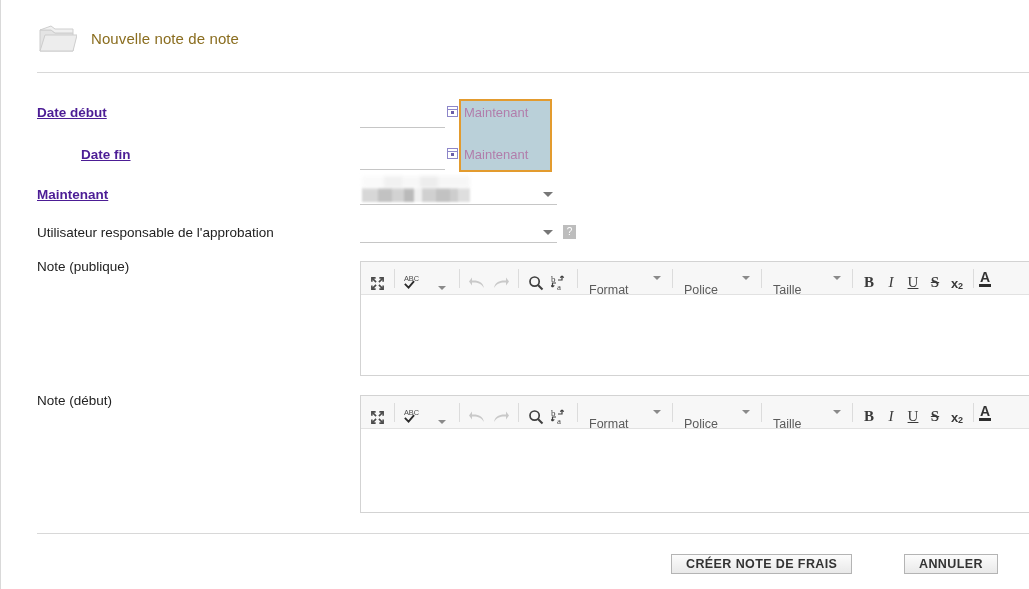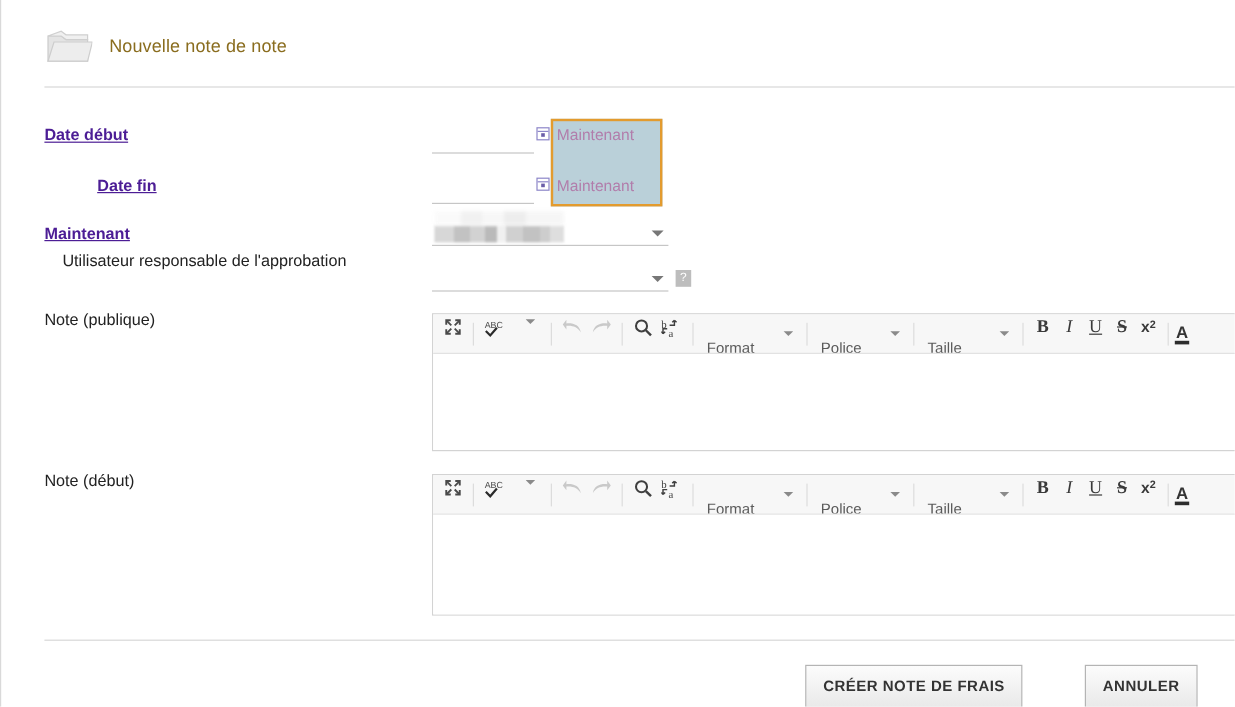--- a/index.html
+++ b/index.html
@@ -161,21 +161,21 @@
     background: #f7f7f7;
     border-bottom: 1px solid #e2e2e2;
     display: flex;
     align-items: center;
     padding: 0 4px;
     overflow: hidden;
   }
   .tb-btn {
     height: 26px;
     min-width: 24px;
-    display: flex; align-items: flex-start; justify-content: center;
+    display: flex; align-items: flex-end; justify-content: center;
     color: #4a4a4a;
     cursor: pointer;
     padding: 0 3px;
     flex: 0 0 auto;
   }
   .tb-btn.dis { color: #c9c9c9; cursor: default; }
   .tb-sep {
     width: 1px; height: 19px;
     background: #dcdcdc;
     margin: 0 5px;
@@ -226,21 +226,21 @@
 
   
   .hr-bottom {
     position: absolute;
     left: 36px; top: 533px;
     width: 993px; height: 1px;
     background: #d8d8d8;
   }
   .btn {
     position: absolute;
-    height: 36px;
+    height: 20px;
     background: linear-gradient(#fcfcfc, #e9e9e9);
     border: 1px solid #b4b4b4;
     color: #333333;
     font-size: 12.5px;
     font-weight: bold;
     font-family: "Liberation Sans", sans-serif;
     letter-spacing: .4px;
     cursor: pointer;
     padding: 0 14px;
     white-space: nowrap;
@@ -274,21 +274,21 @@
   <div class="now-link" style="left:463px; top:147px;">Maintenant</div>
 
   <div class="sel-box"></div>
 
   <div class="label req" style="left:36px; top:187px;">Maintenant</div>
   <div class="select-row" style="left:359px; top:183px; width:197px;">
     <div class="blurred-value"></div>
     <div class="caret" style="right:4px; top:9px;"></div>
   </div>
 
-  <div class="label" style="left:36px; top:210px;margin-left:15px;">Utilisateur responsable de l'approbation</div>
+  <div class="label" style="left:36px; top:225px;">Utilisateur responsable de l'approbation</div>
   <div class="select-row" style="left:359px; top:221px; width:197px;">
     <div class="caret" style="right:4px; top:9px;"></div>
   </div>
   <div class="help-icon" style="left:562px; top:225px;">?</div>
 
   <div class="label" style="left:36px; top:259px;">Note (publique)</div>
   <div class="editor" style="top:261px; height:115px;">
     <div class="toolbar">
 
       <div class="tb-btn">

